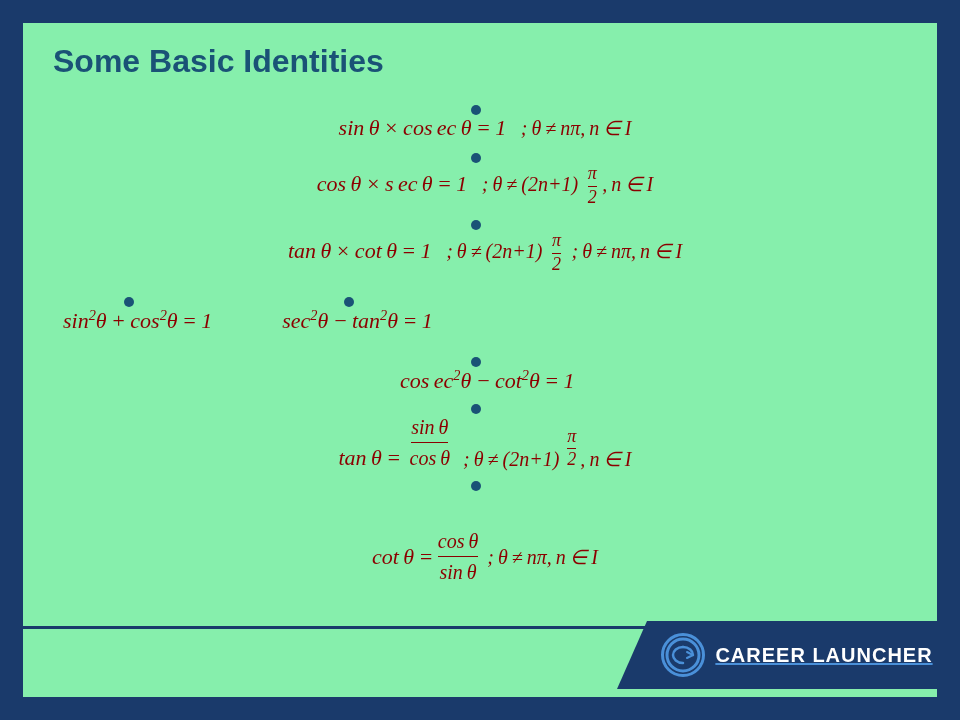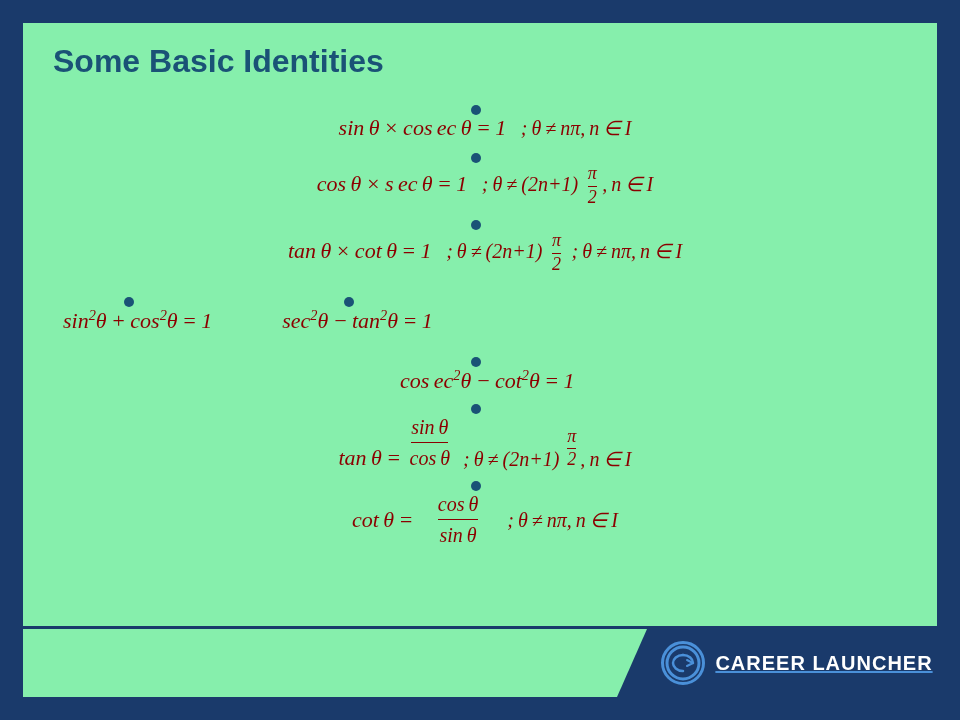--- a/index.html
+++ b/index.html
@@ -71,21 +71,21 @@
       gap: 60px;
     }
 
     sup {
       font-size: 0.65em;
       vertical-align: super;
     }
 
     .footer {
       position: absolute;
-      bottom: 0;
+      bottom: 8px;
       right: 0;
       width: 100%;
       height: 68px;
       display: flex;
       justify-content: flex-end;
     }
 
     .footer-bg {
       background: #1a3a6b;
       height: 100%;
@@ -211,21 +211,21 @@
         <span style="display:inline-flex; flex-direction:column; align-items:center; vertical-align:middle; font-size:18px; line-height:1.1;">
           <span style="border-bottom:1.5px solid #8b0000; padding-bottom:1px; line-height:1.2;"><em>π</em></span>
           <span style="line-height:1.2;">2</span>
         </span>
         <span class="condition">, <em>n</em> ∈ <em>I</em></span>
       </div>
     </div>
 
     <div class="identity-item" style="min-height:55px; align-items:center;">
       <div class="bullet" style="margin-top:0;"></div>
-      <div class="formula" style="display:flex; align-items:center; gap:20px;">
+      <div class="formula" style="display:flex; align-items:center; gap:0;margin-top:37px;">
         <span>cot <em>θ</em> = </span>
         <span style="display:inline-flex; flex-direction:column; align-items:center; vertical-align:middle; font-size:20px;">
           <span style="border-bottom:1.5px solid #8b0000; padding-bottom:2px; line-height:1.3;">cos <em>θ</em></span>
           <span style="padding-top:2px; line-height:1.3;">sin <em>θ</em></span>
         </span>
         <span class="condition">&nbsp; ; <em>θ</em> ≠ <em>n</em><em>π</em>, <em>n</em> ∈ <em>I</em></span>
       </div>
     </div>
 
   </div>

